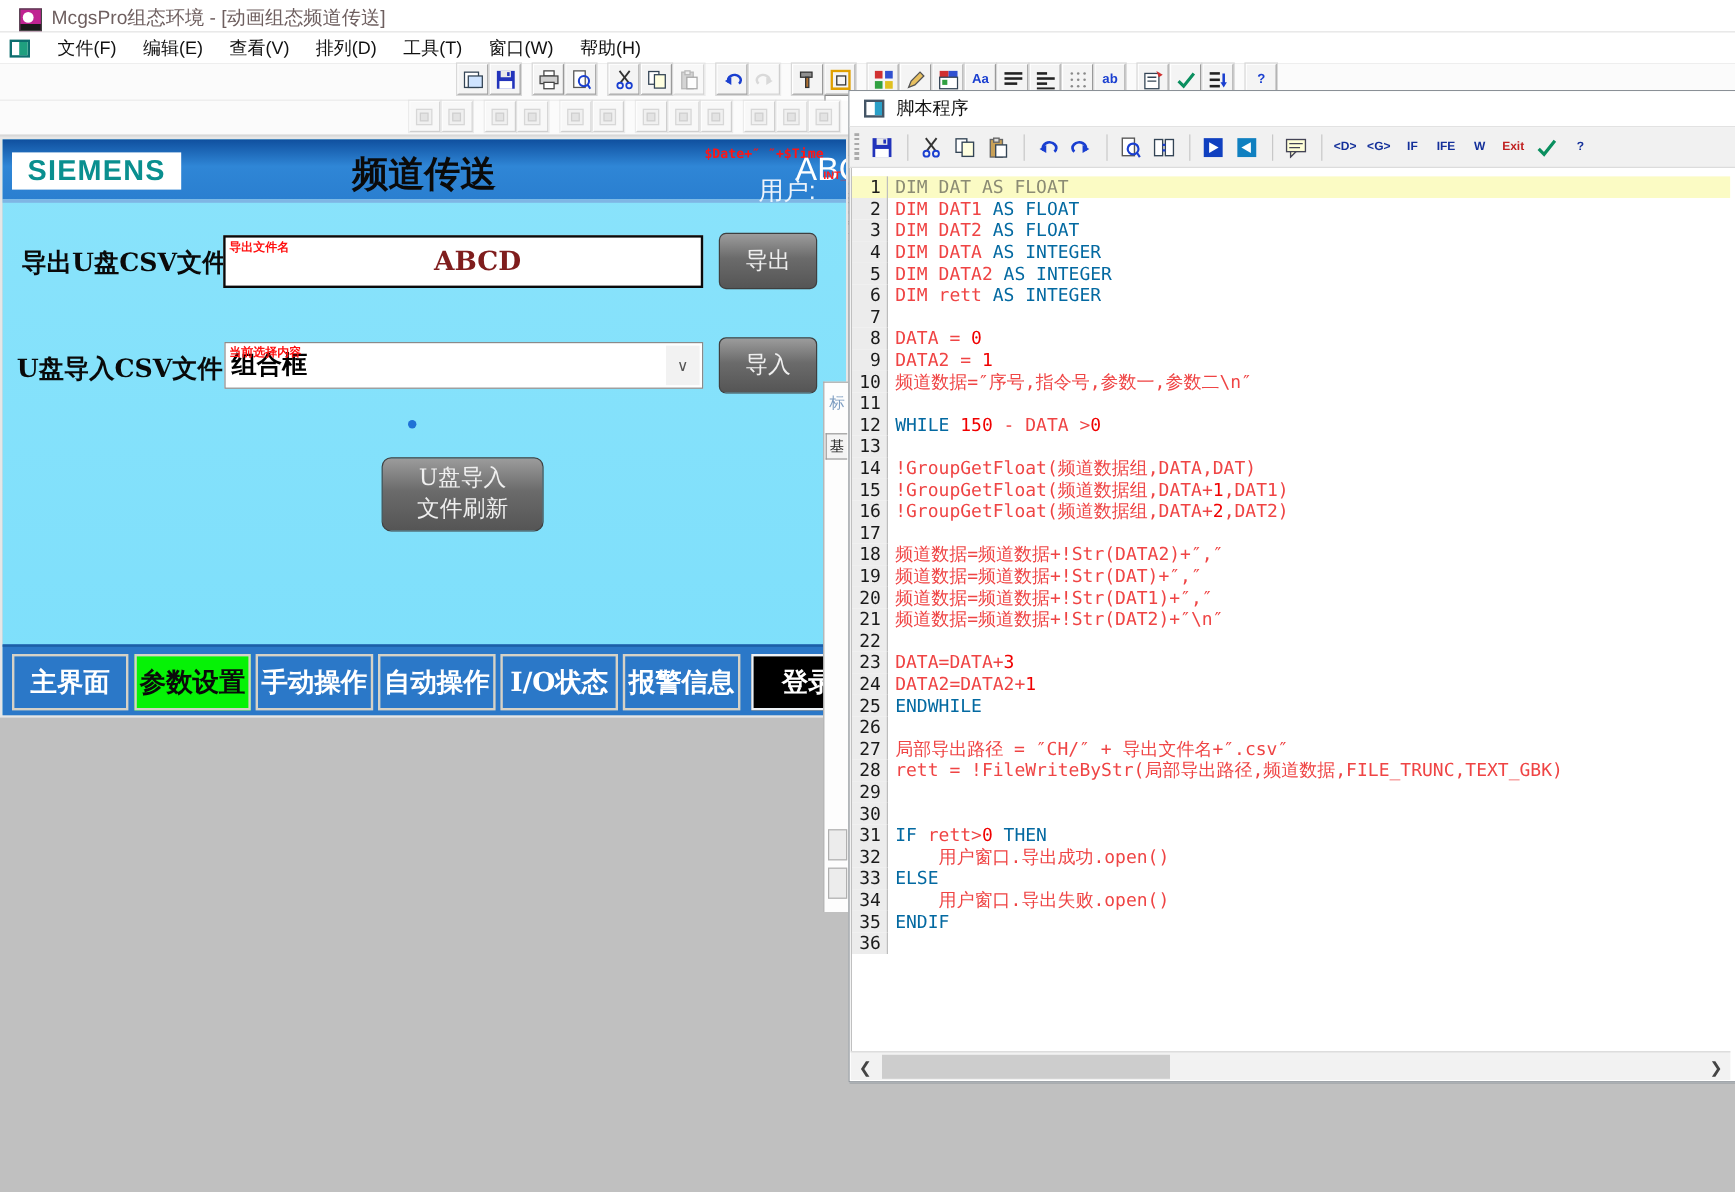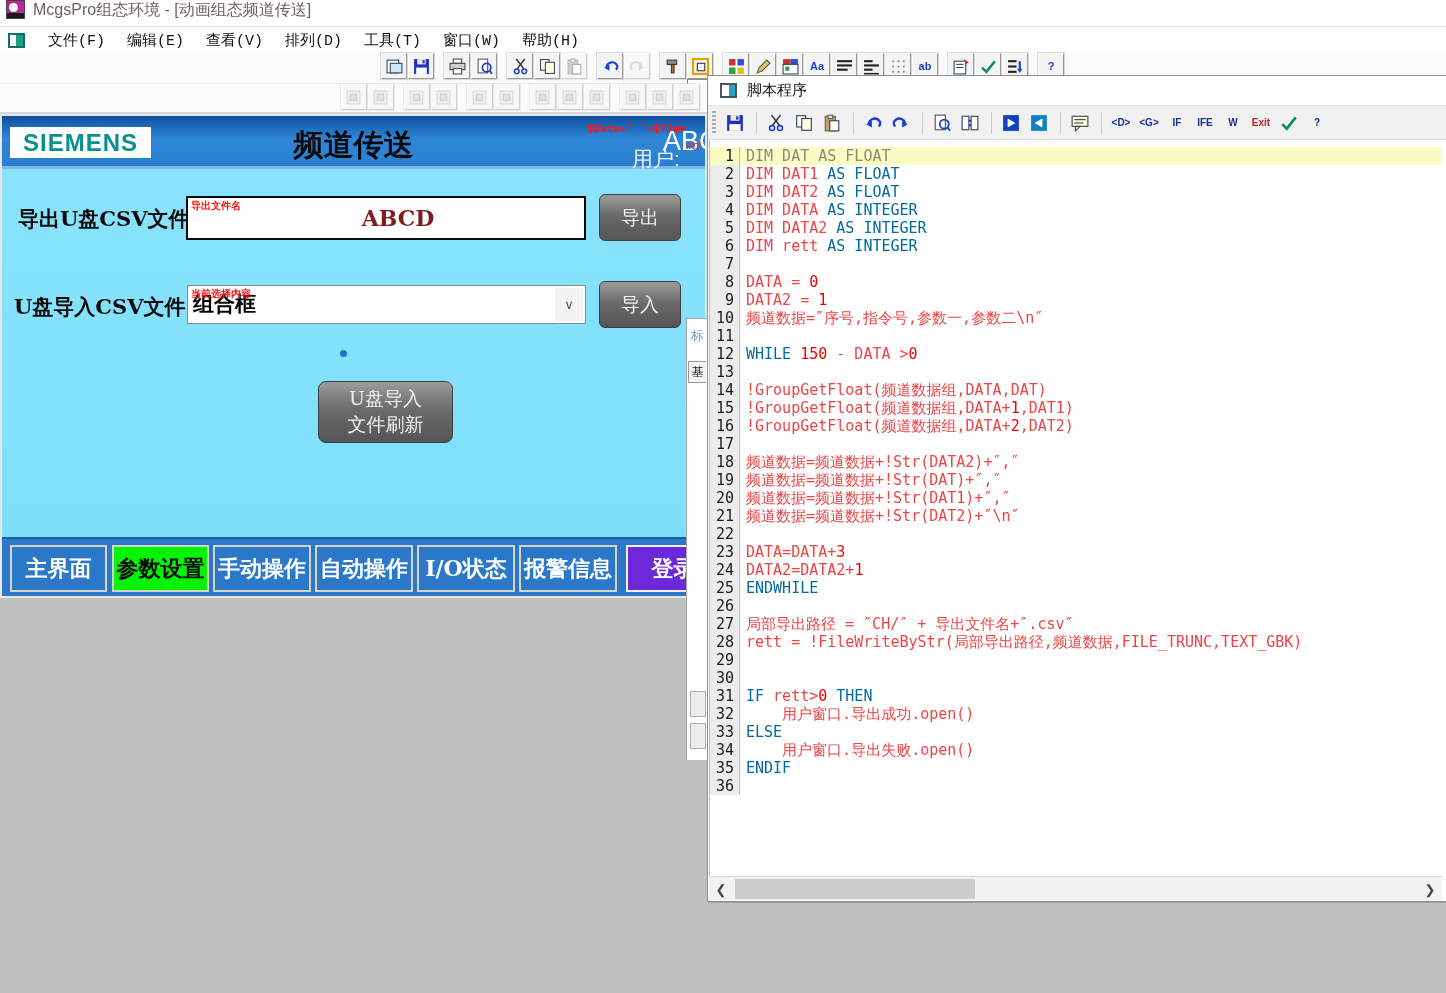--- a/index.html
+++ b/index.html
@@ -2,21 +2,21 @@
 <html><head>
 <meta charset="utf-8">
 <style>
   * { margin:0; padding:0; box-sizing:border-box; }
   html,body { width:1446px; height:993px; overflow:hidden; background:#c0c0c0;
               font-family:"Liberation Sans", sans-serif; }
   #app { position:absolute; inset:0; width:1446px; height:993px; }
 
   
   .titlebar { position:absolute; left:0; top:0; width:1446px; height:27px; background:#ffffff;
-              display:flex; align-items:flex-start; gap:8px; padding-left:6px; border-bottom:1px solid #e4e4e4; }
+              display:flex; align-items:flex-end; gap:8px; padding-left:16px; border-bottom:1px solid #e4e4e4; }
   .appicon { width:19px; height:19px; background:#c02392; position:relative; border:1px solid #444; }
   .appicon:before { content:""; position:absolute; left:2px; top:2px; width:9px; height:9px; background:#fff; border-radius:50%; }
   .appicon:after { content:""; position:absolute; left:0; bottom:0; width:100%; height:5px; background:#1a1a1a; }
   .titletext { font-size:16px; color:#6e5f5f; }
 
   .menubar { position:absolute; left:0; top:27px; width:1446px; height:26px; background:#ffffff;
              display:flex; align-items:center; gap:0; padding-left:8px; }
   .childicon { width:17px; height:15px; border:2px solid #0d6e6e; background:#fff; position:relative; margin-right:12px; }
   .childicon:before { content:""; position:absolute; right:0; top:0; width:7px; height:100%; background:#1f9f7f; }
   .menuitem { font-size:15px; color:#111; padding:2px 11px; white-space:nowrap; }
@@ -66,21 +66,21 @@
   .graybtn { position:absolute; border-radius:6px; border:1px solid #3f3f3f; color:#efefef; text-align:center;
              background:linear-gradient(#9c9c9c,#6b6b6b 45%,#555); font-size:19px; font-family:"DejaVu Serif",serif;
              display:flex; align-items:center; justify-content:center; flex-direction:column; line-height:1.35; }
   .bluedot { position:absolute; left:338px; top:234px; width:7px; height:7px; border-radius:50%; background:#1f71d6; }
 
   .hmi-nav { position:absolute; left:0; top:421px; width:100%; height:63px; background:#2b78c8; border-top:2px solid #1c5ea6; }
   .navbtn { position:absolute; top:6px; height:47px; border:2px solid #d6d2c6; background:#2b78c8; color:#fff;
             font-size:22px; font-weight:bold; font-family:"DejaVu Serif",serif;
             display:flex; align-items:center; justify-content:center; white-space:nowrap; }
   .navbtn.green { background:#06f206; color:#0a0a0a; }
-  .navbtn.bright { background:#6d28d9; border-color:#eef2f6;text-align:center; }
+  .navbtn.bright { background:#000000; border-color:#eef2f6;text-align:center; }
 
   
   .fragment { position:absolute; left:686px; top:318px; width:21px; height:442px; background:#fdfdfd;
               border-left:1px solid #a8a8a8; border-top:1px solid #a8a8a8; z-index:2; overflow:hidden; }
   .frag-top { position:absolute; left:4px; top:8px; color:#7c9cc0; font-size:13px; }
   .frag-tab { position:absolute; left:1px; top:42px; width:18px; height:22px; border:1px solid #9a9a9a; border-right:none;
               background:#f4f4f4; font-size:12px; color:#222; display:flex; align-items:center; justify-content:center; }
   .frag-btn { position:absolute; left:3px; width:16px; height:26px; background:#ececec; border:1px solid #b0b0b0; }
 
   
@@ -120,21 +120,21 @@
 
 <div id="app">
 
   <div class="titlebar">
     <div class="appicon"></div>
     <div class="titletext">McgsPro组态环境 - [动画组态频道传送]</div>
   </div>
 
   <div class="menubar">
     <div class="childicon"></div>
-    <div id="menu-items" style="display:flex;font-family:Liberation Mono, monospace;">
+    <div id="menu-items" style="display:flex;">
         <div class="menuitem">文件(F)</div>
         <div class="menuitem">编辑(E)</div>
         <div class="menuitem">查看(V)</div>
         <div class="menuitem">排列(D)</div>
         <div class="menuitem">工具(T)</div>
         <div class="menuitem">窗口(W)</div>
         <div class="menuitem">帮助(H)</div>
       </div>
   </div>
 

